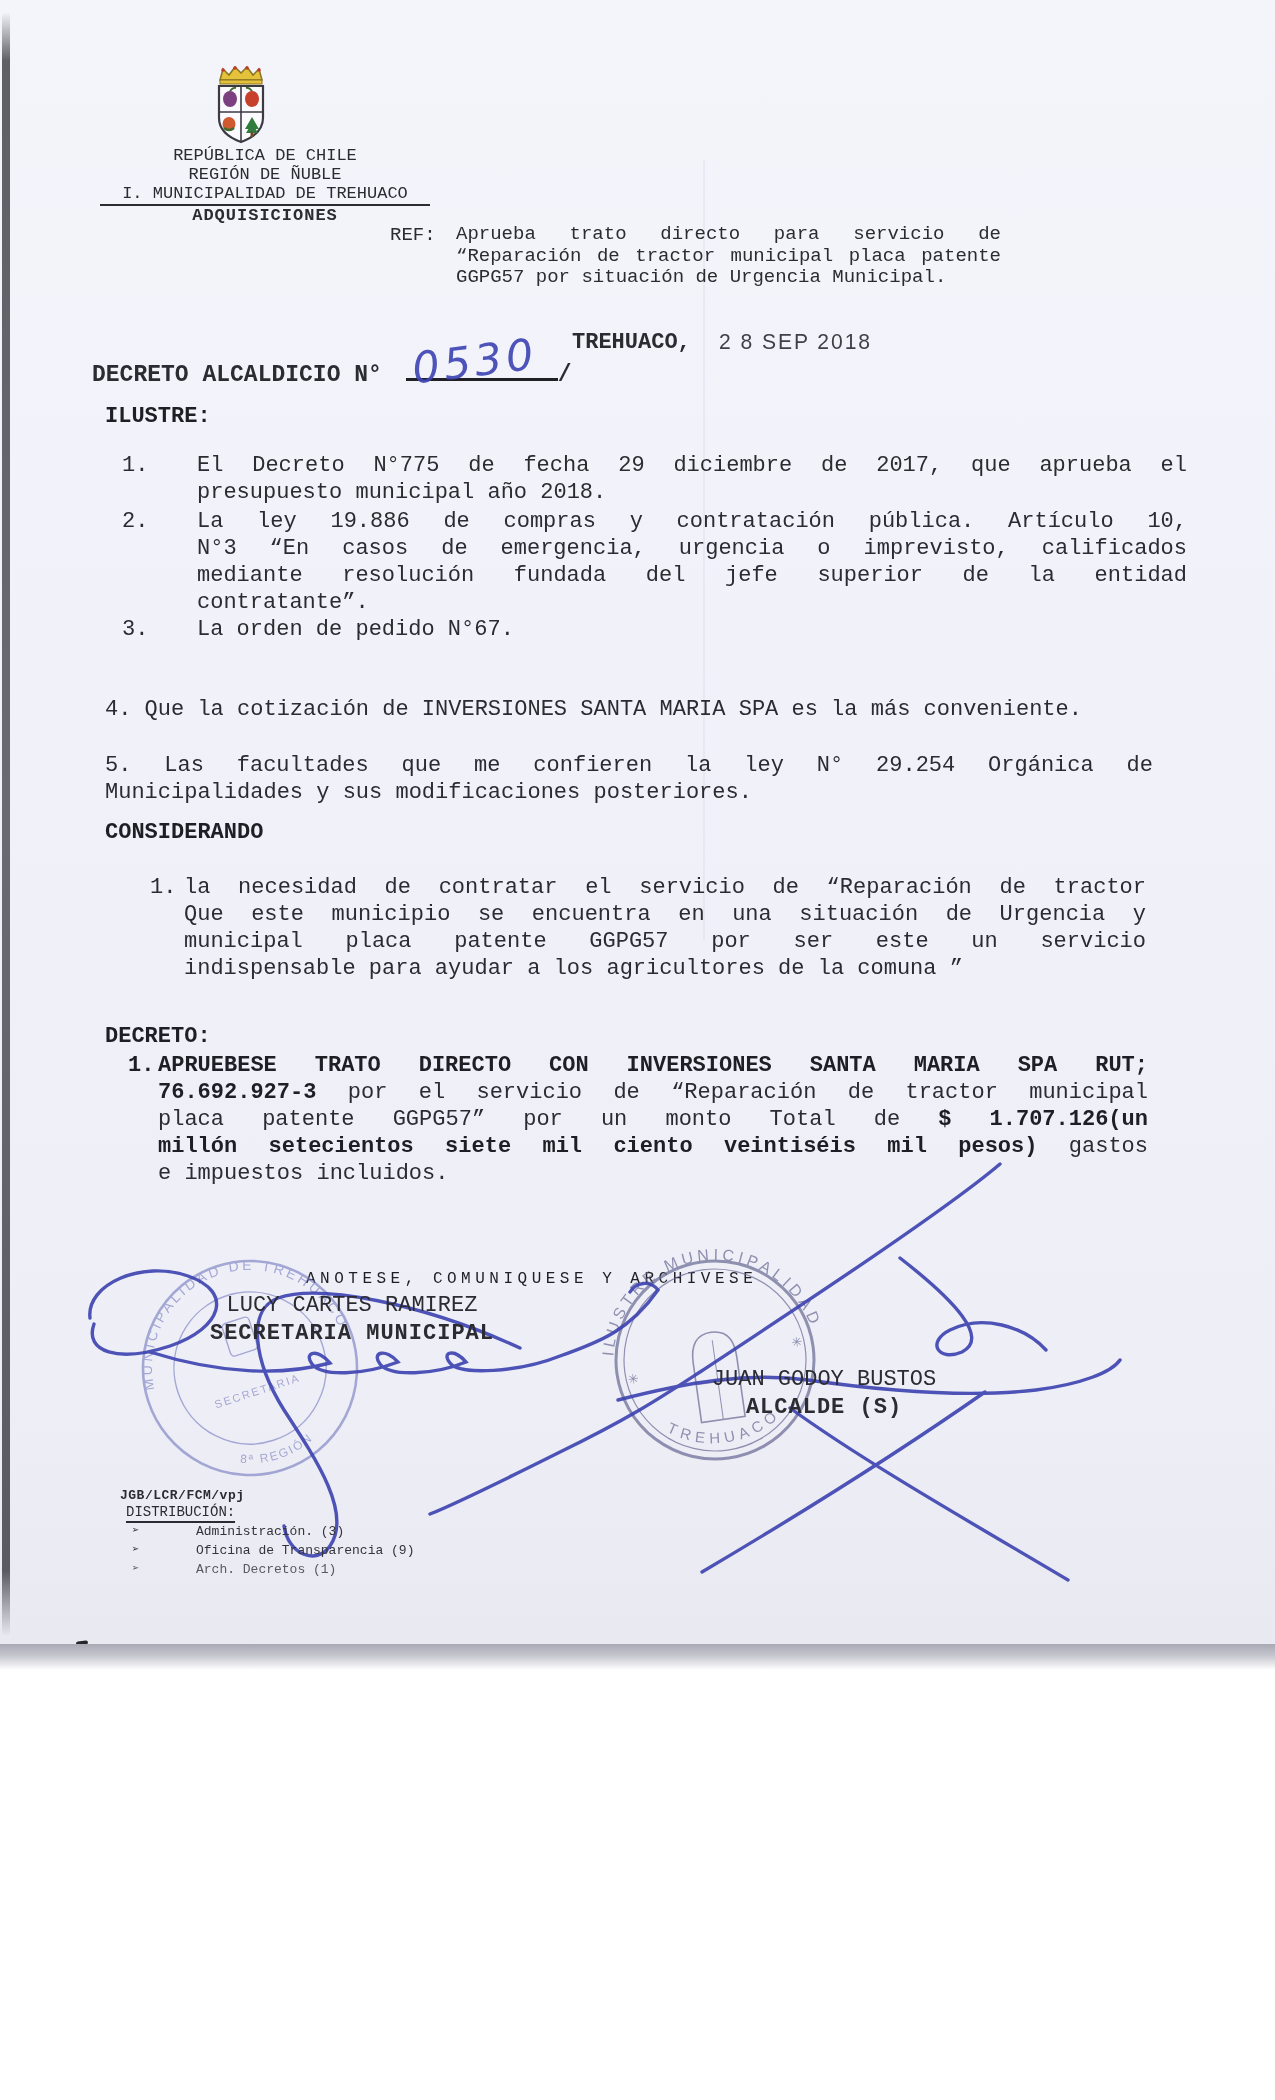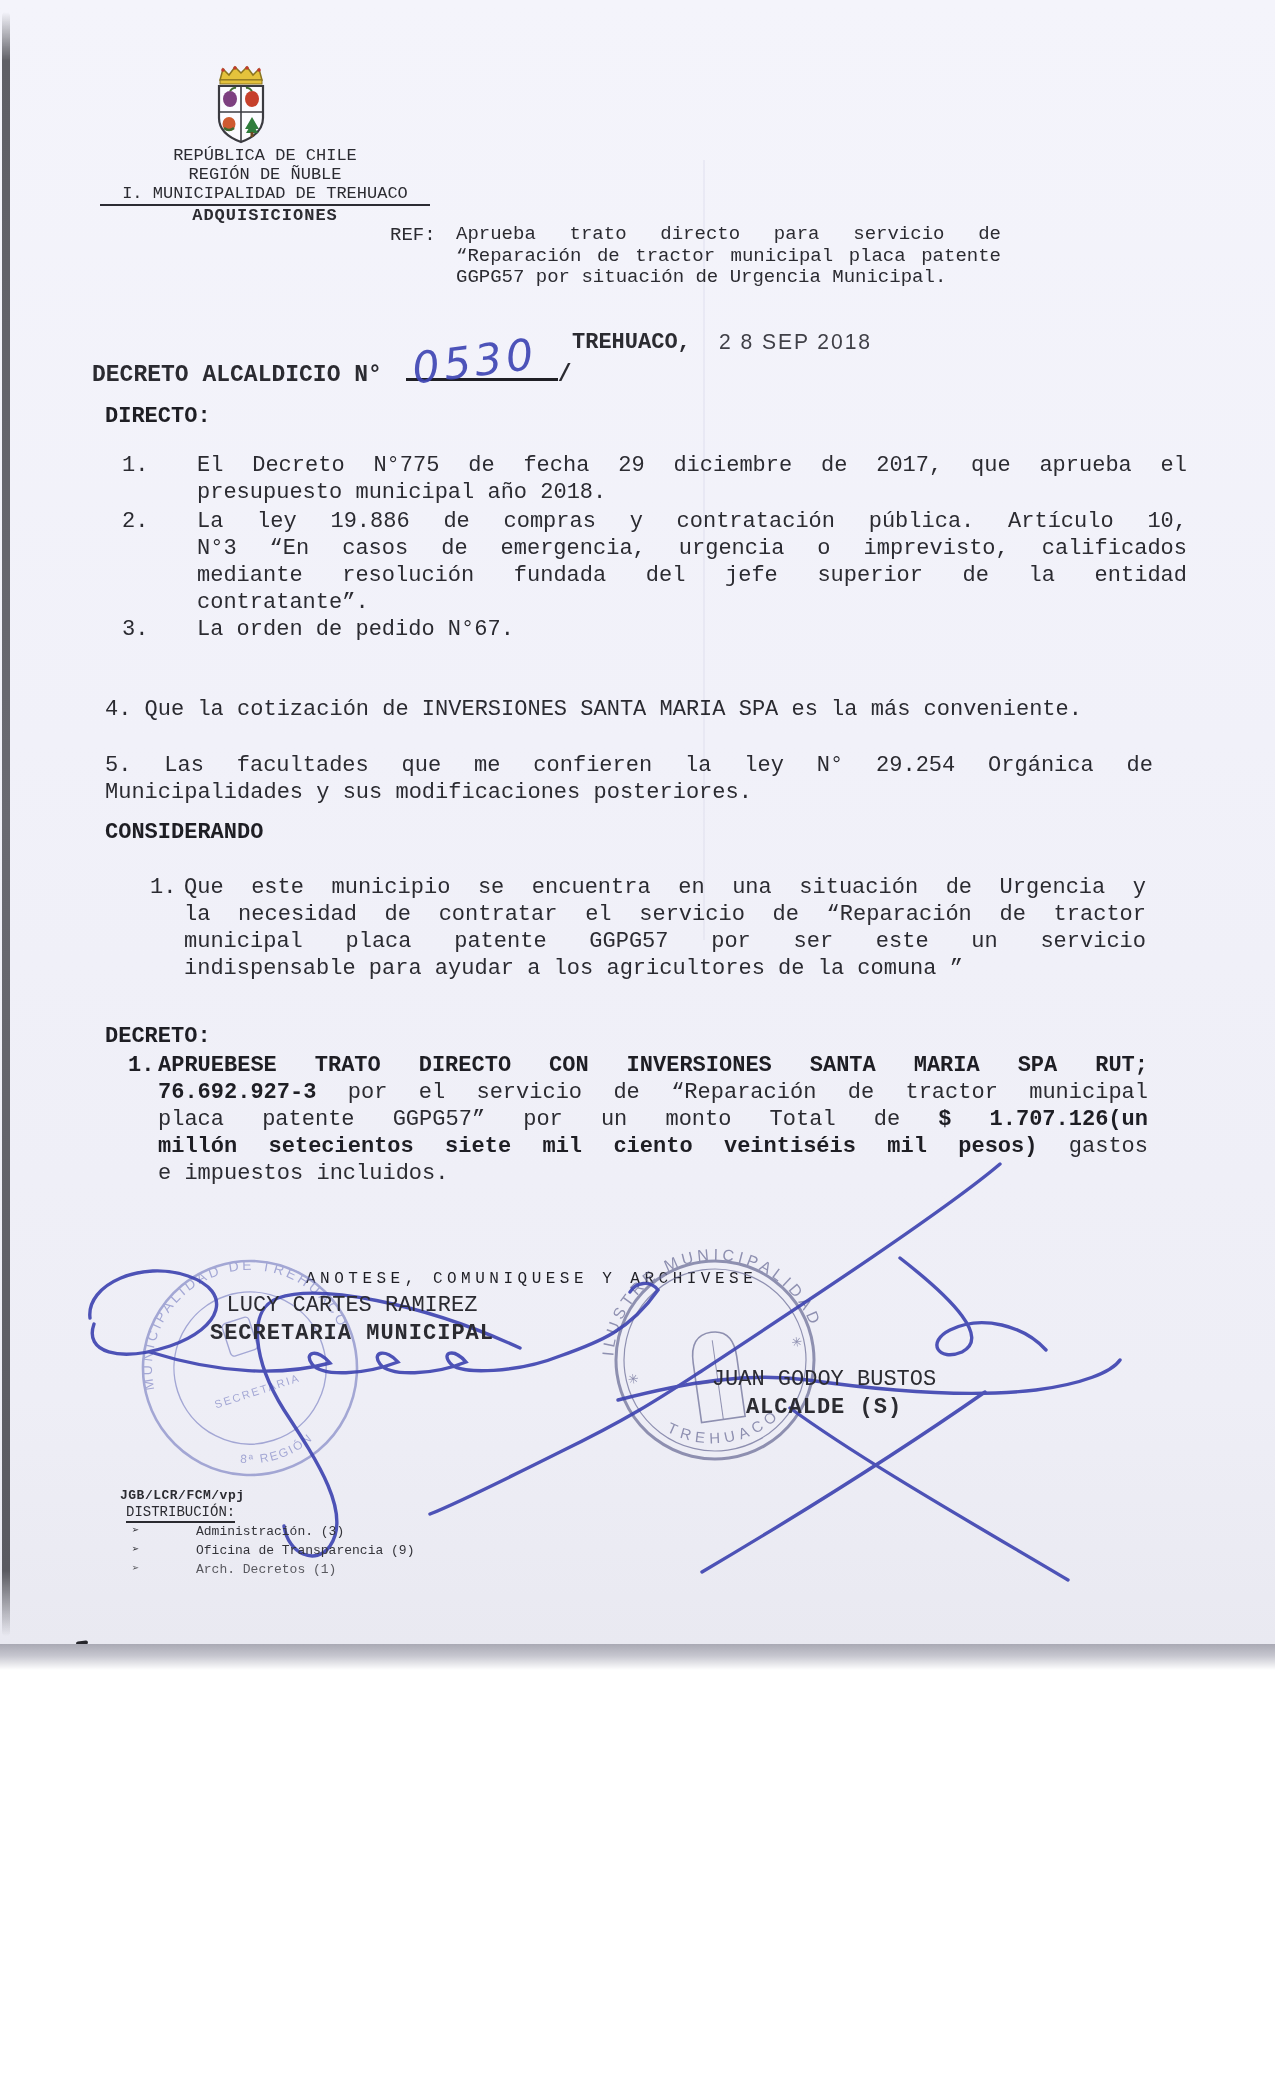--- a/index.html
+++ b/index.html
@@ -113,21 +113,21 @@
     <div class="jline">“Reparación de tractor municipal placa patente</div>
     <div class="nline">GGPG57 por situación de Urgencia Municipal.</div>
   </div>
 
   <div class="abs decree-row">
     <span>DECRETO ALCALDICIO N°</span><span class="num-underline"><span class="handwritten">0530</span></span><span>/</span>
   </div>
   <div class="abs city">TREHUACO,</div>
   <div class="abs datestamp">2 8 SEP 2018</div>
 
-  <div class="abs sec-h" style="left:105px;top:404px">DIRECTO:</div>
+  <div class="abs sec-h" style="left:105px;top:404px">ILUSTRE:</div>
 
   <div class="abs body-txt item vi" style="left:122px;top:452px">
     <span class="num">1.</span>
     <div class="txt">
       <div class="jline">El Decreto N°775 de fecha 29 diciembre de 2017, que aprueba el</div>
       <div class="nline">presupuesto municipal año 2018.</div>
     </div>
   </div>
 
   <div class="abs body-txt item vi" style="left:122px;top:508px">
@@ -152,22 +152,22 @@
   <div class="abs body-txt para" style="left:105px;top:726px">
     <div class="jline">5. Las facultades que me confieren la ley N° 29.254 Orgánica de</div>
     <div class="nline">Municipalidades y sus modificaciones posteriores.</div>
   </div>
 
   <div class="abs sec-h" style="left:105px;top:820px">CONSIDERANDO</div>
 
   <div class="abs body-txt item ci" style="left:150px;top:874px">
     <span class="num">1.</span>
     <div class="txt">
+      <div class="jline">la necesidad de contratar el servicio de “Reparación de tractor</div>
       <div class="jline">Que este municipio se encuentra en una situación de Urgencia y</div>
-      <div class="jline">la necesidad de contratar el servicio de “Reparación de tractor</div>
       <div class="jline">municipal placa patente GGPG57 por ser este un servicio</div>
       <div class="nline">indispensable para ayudar a los agricultores de la comuna ”</div>
     </div>
   </div>
 
   <div class="abs sec-h" style="left:105px;top:1024px">DECRETO:</div>
 
   <div class="abs body-txt item di" style="left:128px;top:1052px">
     <span class="num b">1.</span>
     <div class="txt">

